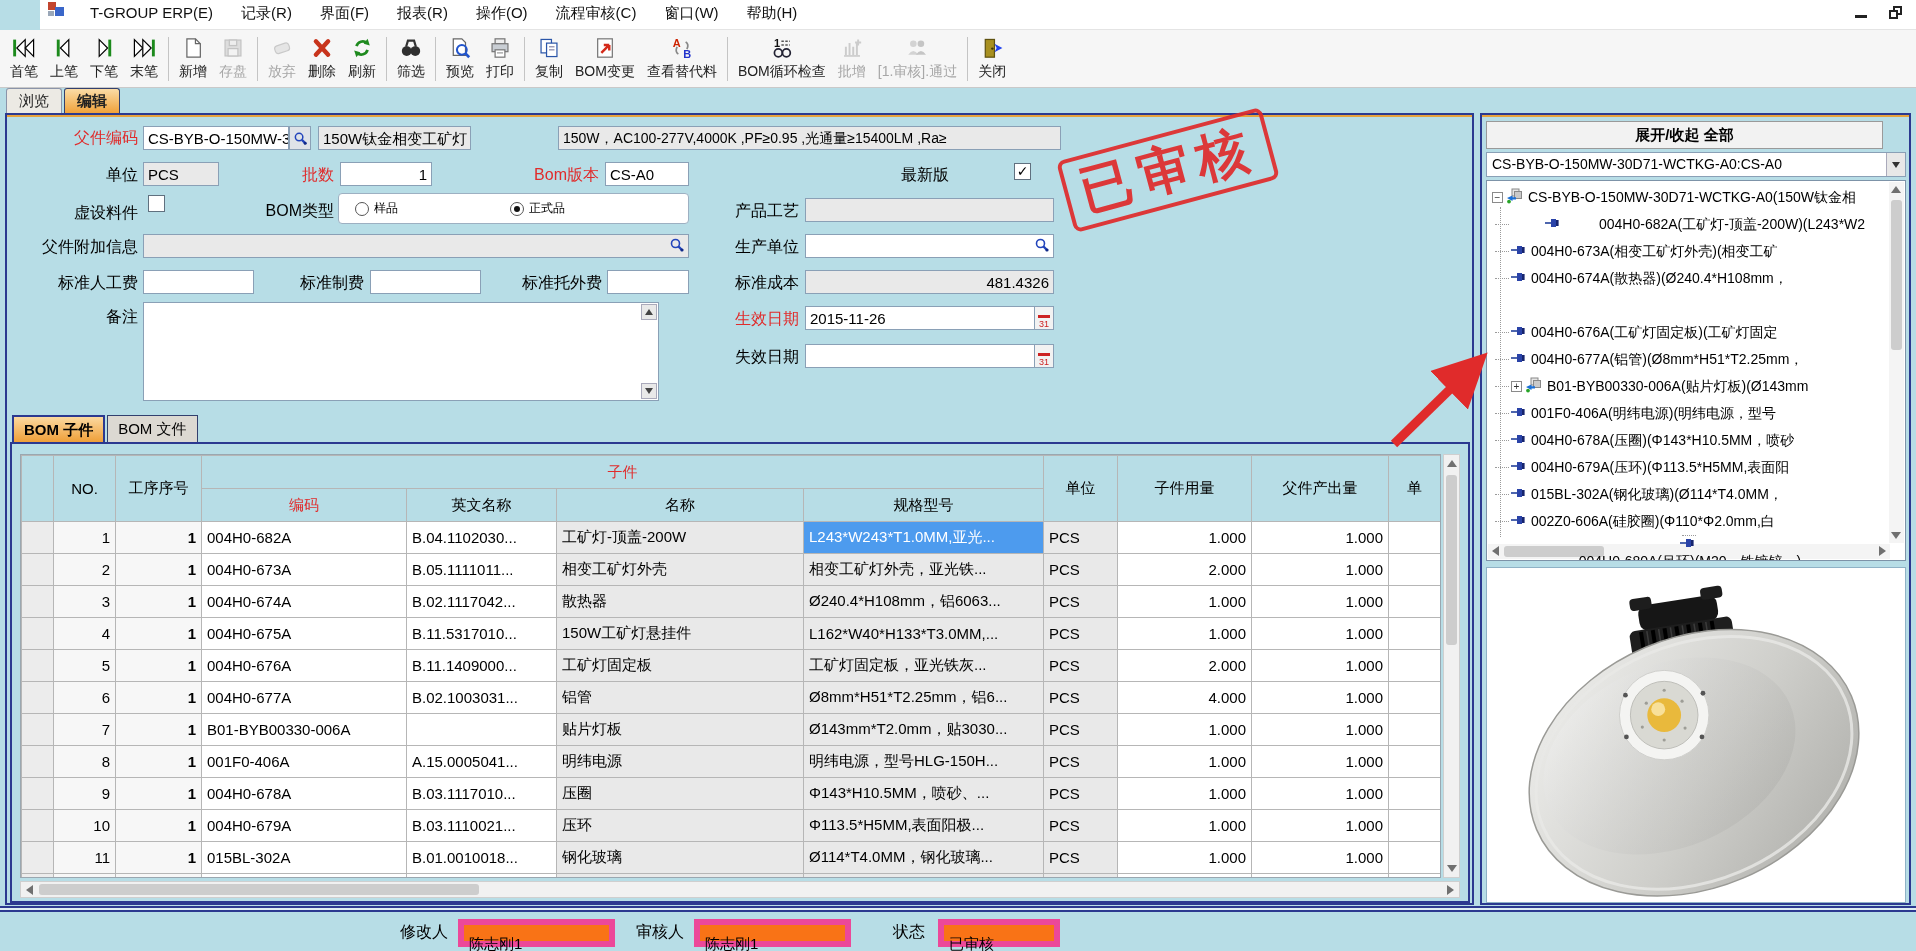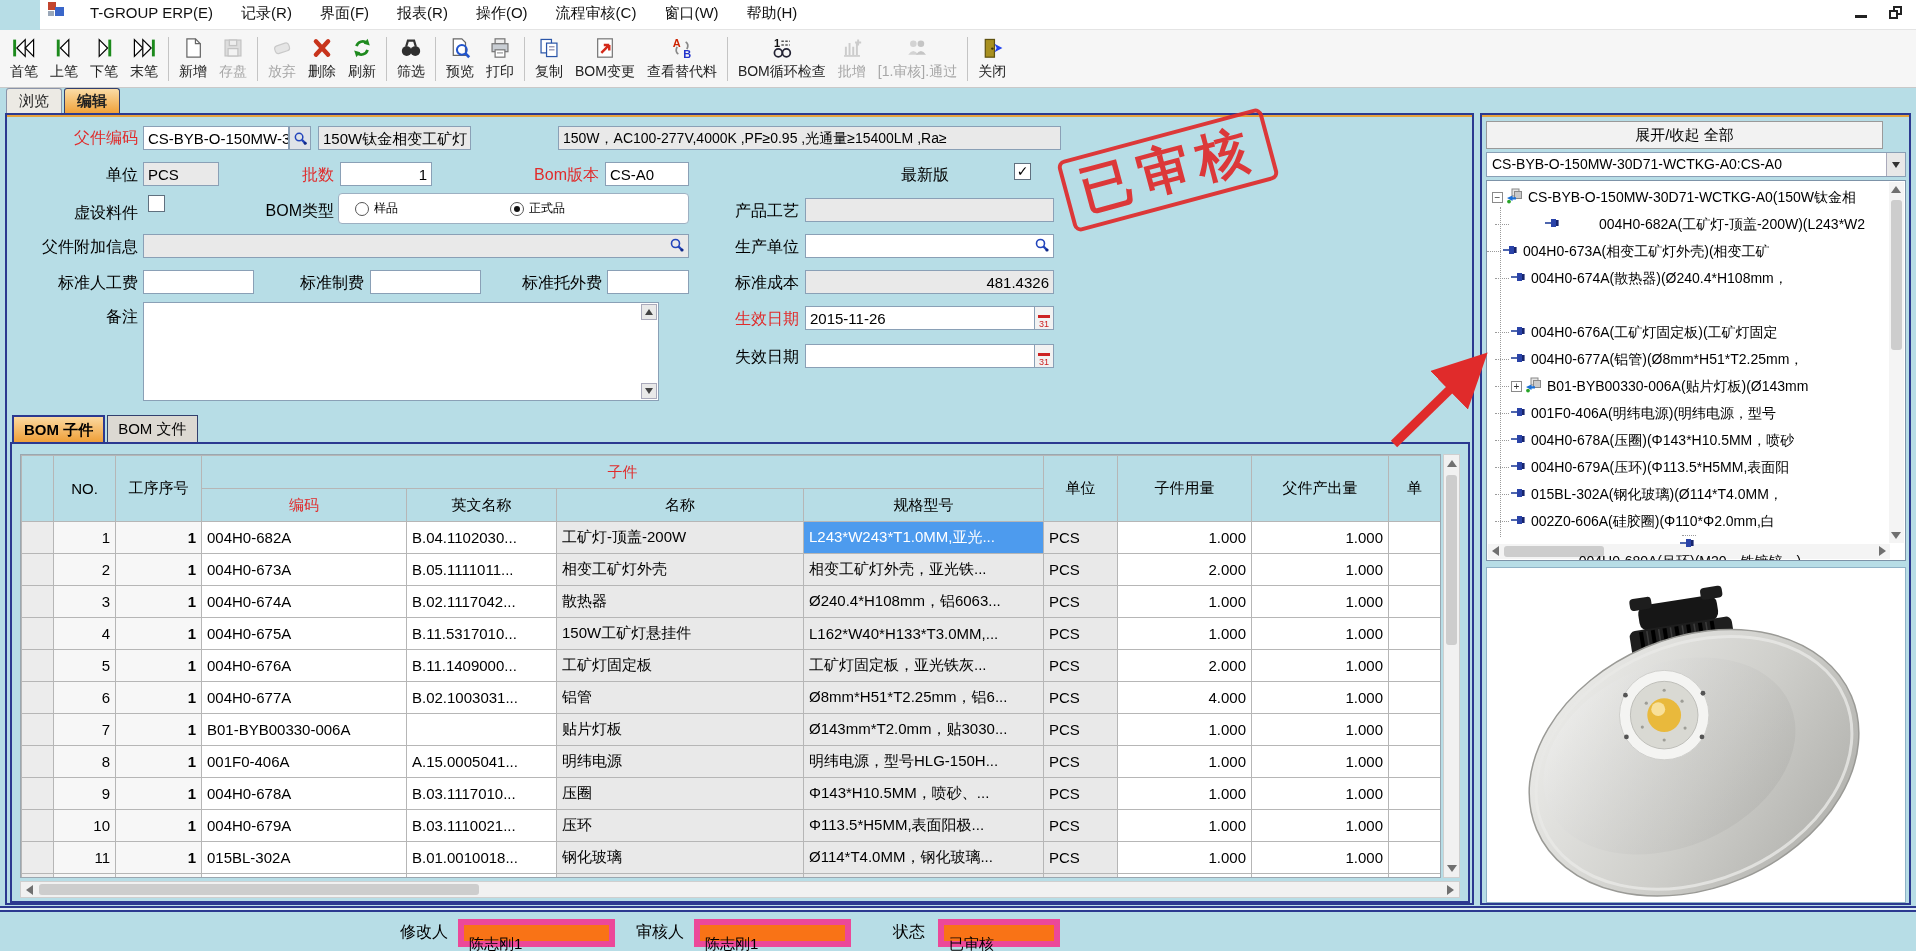--- a/index.html
+++ b/index.html
@@ -93,21 +93,21 @@
   .vscroll { position:absolute; background:#f1f1f1; border:1px solid #cfcfcf; }
   .hscroll { position:absolute; background:#f1f1f1; border:1px solid #cfcfcf; }
   .thumb { position:absolute; background:#cdcdcd; border-radius:3px; }
   .chev { position:absolute; width:0; height:0; }
   .chev.up { border-left:5px solid transparent; border-right:5px solid transparent; border-bottom:7px solid #707070; }
   .chev.dn { border-left:5px solid transparent; border-right:5px solid transparent; border-top:7px solid #707070; }
   .chev.lf { border-top:5px solid transparent; border-bottom:5px solid transparent; border-right:7px solid #707070; }
   .chev.rt { border-top:5px solid transparent; border-bottom:5px solid transparent; border-left:7px solid #707070; }
 
   
-  .expand-btn { position:absolute; left:4px; top:6px; width:397px; height:28px; background:#f2f2f2; border:1px solid #9a9a9a; font-size:15px; text-align:center; line-height:26px; color:#000; }
+  .expand-btn { position:absolute; left:4px; top:6px; width:397px; height:28px; background:#f2f2f2; border:1px solid #9a9a9a; font-size:15px; text-align:center; line-height:26px; color:#000;font-weight:bold; }
   .tree-combo { position:absolute; left:4px; top:37px; width:420px; height:25px; background:#fff; border:1px solid #8aa0b6; font-size:14px; line-height:23px; padding:0 20px 0 5px; white-space:nowrap; overflow:hidden; }
   .combo-arrow { position:absolute; left:404px; top:38px; width:19px; height:23px; background:#e8e8e8; border-left:1px solid #aab; display:flex; align-items:center; justify-content:center; }
   .combo-arrow i { width:0; height:0; border-left:4px solid transparent; border-right:4px solid transparent; border-top:6px solid #333; }
   .tree-box { position:absolute; left:4px; top:65px; width:420px; height:381px; background:#fff; border:1px solid #7d93a8; overflow:hidden; }
   .tree-row { position:absolute; height:27px; display:flex; align-items:center; white-space:nowrap; font-size:14px; color:#000; }
   .tree-row .txt { overflow:hidden; }
   .expander { width:11px; height:11px; border:1px solid #8a8a8a; background:#fff; font-size:10px; line-height:9px; text-align:center; color:#333; margin-right:3px; flex:none; }
   .dotlead { width:14px; border-top:1px dotted #9a9a9a; margin-right:2px; flex:none; }
   .tree-vline { position:absolute; left:13px; top:26px; height:330px; border-left:1px dotted #9a9a9a; }
   .tree-icon { flex:none; margin-right:4px; }
@@ -664,21 +664,21 @@
         </div>
         <div class="tree-row" style="top: 30px; left: 8px; width: 390px; gap: 34px;">
           <span class="dotlead"></span>
           <span class="tree-icon"><svg viewBox="0 0 16 14" width="16" height="14">
               <line x1="0" y1="7" x2="6" y2="7" stroke="#22409a" stroke-width="1.6"></line>
               <rect x="6" y="3" width="5" height="8" fill="#2a43a8"></rect>
               <rect x="11" y="4" width="2.6" height="6" fill="#16246e"></rect>
             </svg></span>
           <span class="txt">004H0-682A(工矿灯-顶盖-200W)(L243*W2</span>
         </div>
-        <div class="tree-row" style="top: 57px; left: 0; width: 390px;">
+        <div class="tree-row" style="top: 57px; left: 8px; width: 390px;">
           <span class="dotlead"></span>
           <span class="tree-icon"><svg viewBox="0 0 16 14" width="16" height="14">
               <line x1="0" y1="7" x2="6" y2="7" stroke="#22409a" stroke-width="1.6"></line>
               <rect x="6" y="3" width="5" height="8" fill="#2a43a8"></rect>
               <rect x="11" y="4" width="2.6" height="6" fill="#16246e"></rect>
             </svg></span>
           <span class="txt">004H0-673A(相变工矿灯外壳)(相变工矿</span>
         </div>
         <div class="tree-row" style="top: 84px; left: 8px; width: 390px;">
           <span class="dotlead"></span>

